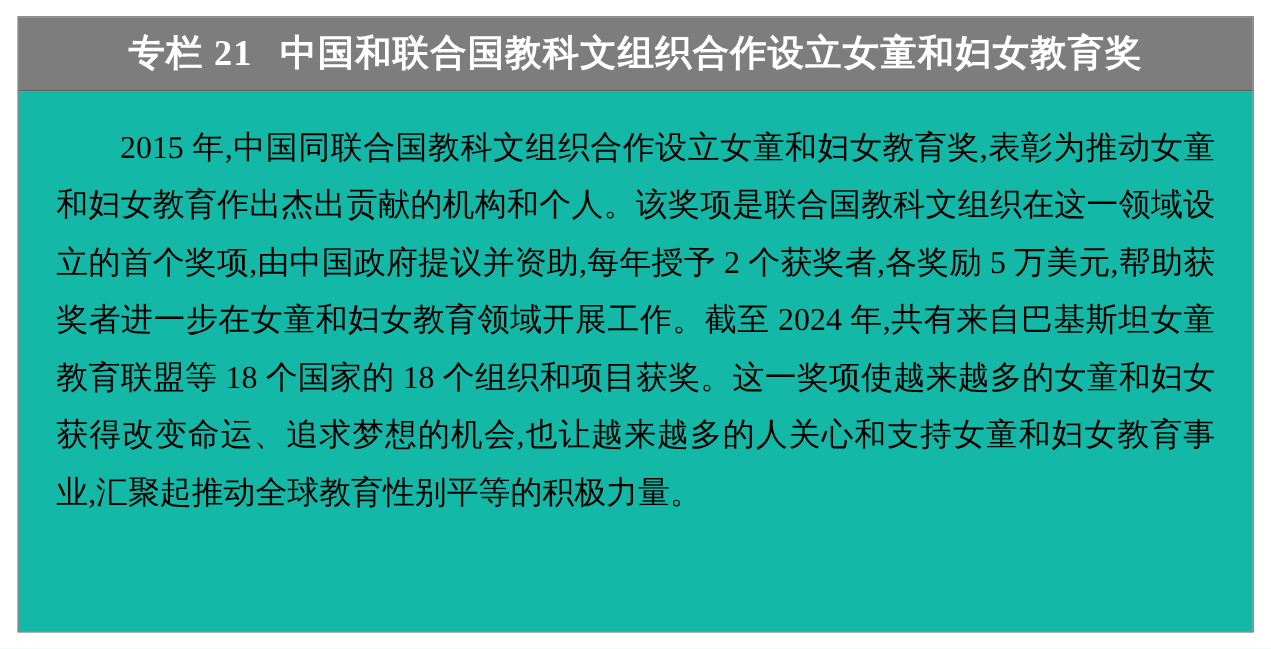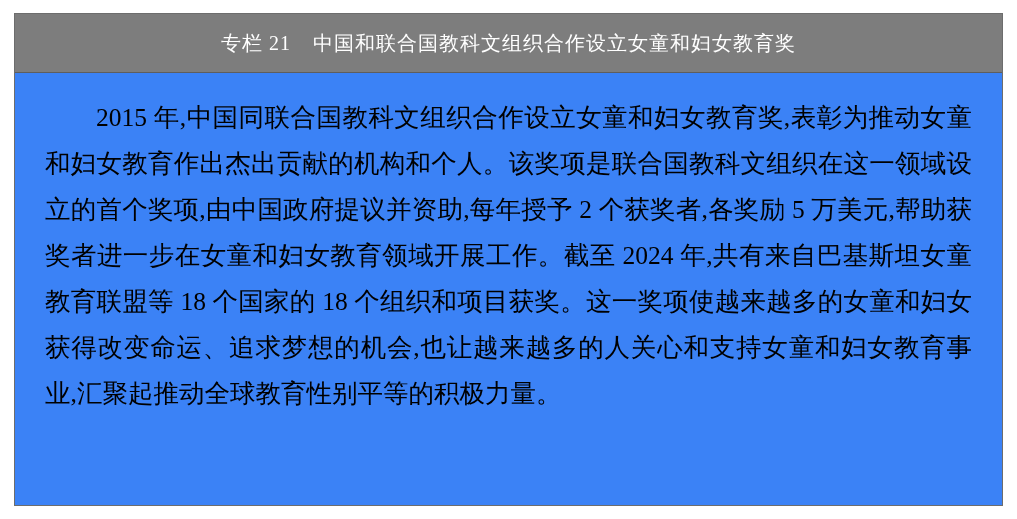--- a/index.html
+++ b/index.html
@@ -28,35 +28,35 @@
     background: #7d7d7d;
     color: #ffffff;
     height: 58px;
     min-height: 58px;
     display: flex;
     align-items: center;
     justify-content: center;
     border-bottom: 1px solid #5e5e5e;
   }
   .box-header-title {
-    font-size: 20px;
-    font-weight: normal;
+    font-size: 29px;
+    font-weight: bold;
     letter-spacing: 1px;
     font-family: "Liberation Serif", "DejaVu Serif", serif;
     white-space: nowrap;
     text-align: center;
   }
   .box-header-title .num {
     margin-right: 22px;
   }
   .box-body {
     flex: 1;
     padding: 22px 30px 10px 30px;
     box-sizing: border-box;
-    background: #3b82f6;
+    background: #14b8a6;
   }
   .para {
     font-size: 25.5px;
     line-height: 46px;
     color: #000000;
     text-align: justify;
     text-justify: inter-ideograph;
     text-indent: 2em;
     margin: 0;
     font-family: "Liberation Serif", "DejaVu Serif", serif;

